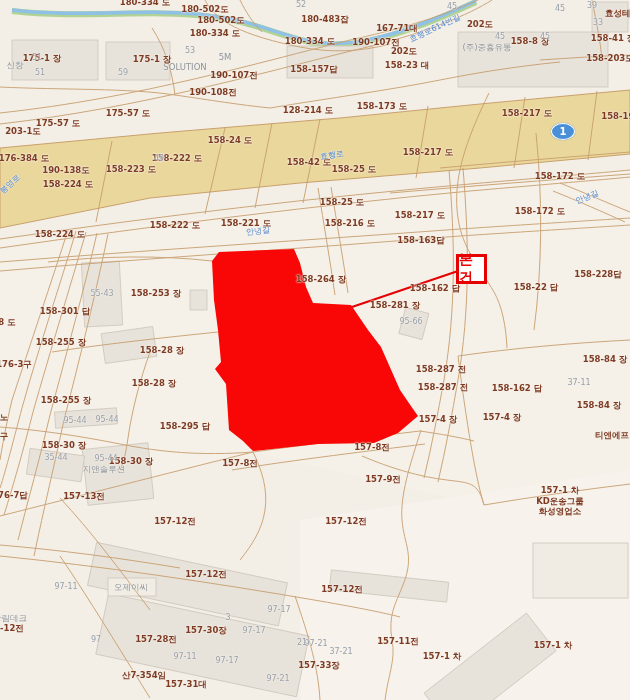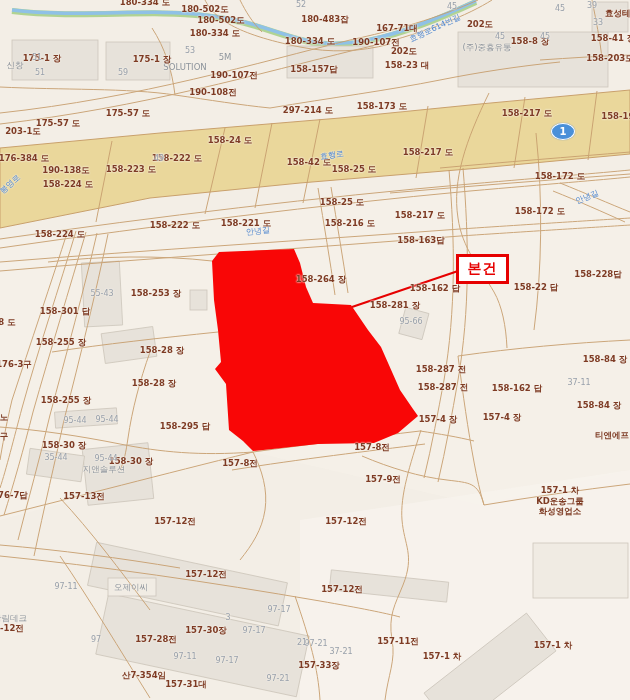--- a/index.html
+++ b/index.html
@@ -7,21 +7,21 @@
        background:#f3eee6;font-family:"DejaVu Sans",sans-serif;}
   .map svg{position:absolute;left:0;top:0;}
   .layer{position:absolute;left:0;top:0;width:100%;height:100%;}
   .lbl{position:absolute;transform:translate(-50%,-50%);white-space:nowrap;
        font:bold 8.5px "DejaVu Sans",sans-serif;color:#7e3b24;
        text-shadow:0 0 2px #f6f1e9,0 0 2px #f6f1e9;}
   .lbl.g{font-weight:normal;font-size:8px;color:#98a0ab;text-align:center;}
   .lbl.b{font-weight:normal;font-size:8px;color:#4e86cf;}
   .lbl.c{font-weight:bold;font-size:8.5px;color:#7e3b24;}
   .lbl.gc{font-weight:normal;font-size:8.5px;color:#8d949c;}
-  .callout{position:absolute;left:456px;top:254px;width:53px;height:30px;
+  .callout{position:absolute;left:456px;top:254px;width:31px;height:30px;
            background:#ffffff;border:3px solid #e60000;box-sizing:border-box;
            display:flex;align-items:center;justify-content:center;}
   .callout span{color:#e60000;font:bold 14px "DejaVu Sans",sans-serif;letter-spacing:1px;}
   .shield{position:absolute;left:551px;top:123px;width:24px;height:17px;
           background:#4a90d9;border:1.5px solid #ffffff;border-radius:50%;
           box-sizing:border-box;display:flex;align-items:center;justify-content:center;
           box-shadow:0 0 1px #3a70b0;}
   .shield span{color:#ffffff;font:bold 10px "DejaVu Sans",sans-serif;line-height:1;}
 </style>
 </head>
@@ -150,21 +150,21 @@
       <span class="lbl p" style="left: 407px; top: 66px;">158-23 대</span>
       <span class="lbl p" style="left: 314px; top: 70px;">158-157답</span>
       <span class="lbl p" style="left: 530px; top: 42px;">158-8 장</span>
       <span class="lbl p" style="left: 613px; top: 39px;">158-41 장</span>
       <span class="lbl p" style="left: 610px; top: 59px;">158-203도</span>
       <span class="lbl c" style="left: 622px; top: 14px;">효성테크</span>
       <span class="lbl gc" style="left: 487px; top: 48px;">(주)중흥유통</span>
       <span class="lbl gc" style="left: 191px; top: 57px; margin-left: 34px;">5M</span>
       <span class="lbl gc" style="left: 185px; top: 67px;">SOLUTION</span>
       <span class="lbl gc" style="left: 15px; top: 66px;">신창</span>
-      <span class="lbl p" style="left: 308px; top: 111px;">297-214 도</span>
+      <span class="lbl p" style="left: 308px; top: 111px;">128-214 도</span>
       <span class="lbl p" style="left: 382px; top: 107px;">158-173 도</span>
       <span class="lbl p" style="left: 527px; top: 114px;">158-217 도</span>
       <span class="lbl p" style="left: 625px; top: 117px;">158-191도</span>
       <span class="lbl p" style="left: 42px; top: 59px;">175-1 장</span>
       <span class="lbl p" style="left: 152px; top: 60px;">175-1 장</span>
       <span class="lbl p" style="left: 128px; top: 114px;">175-57 도</span>
       <span class="lbl p" style="left: 58px; top: 124px;">175-57 도</span>
       <span class="lbl p" style="left: 23px; top: 132px;">203-1도</span>
       <span class="lbl p" style="left: 24px; top: 159px;">176-384 도</span>
       <span class="lbl p" style="left: 230px; top: 141px;">158-24 도</span>

